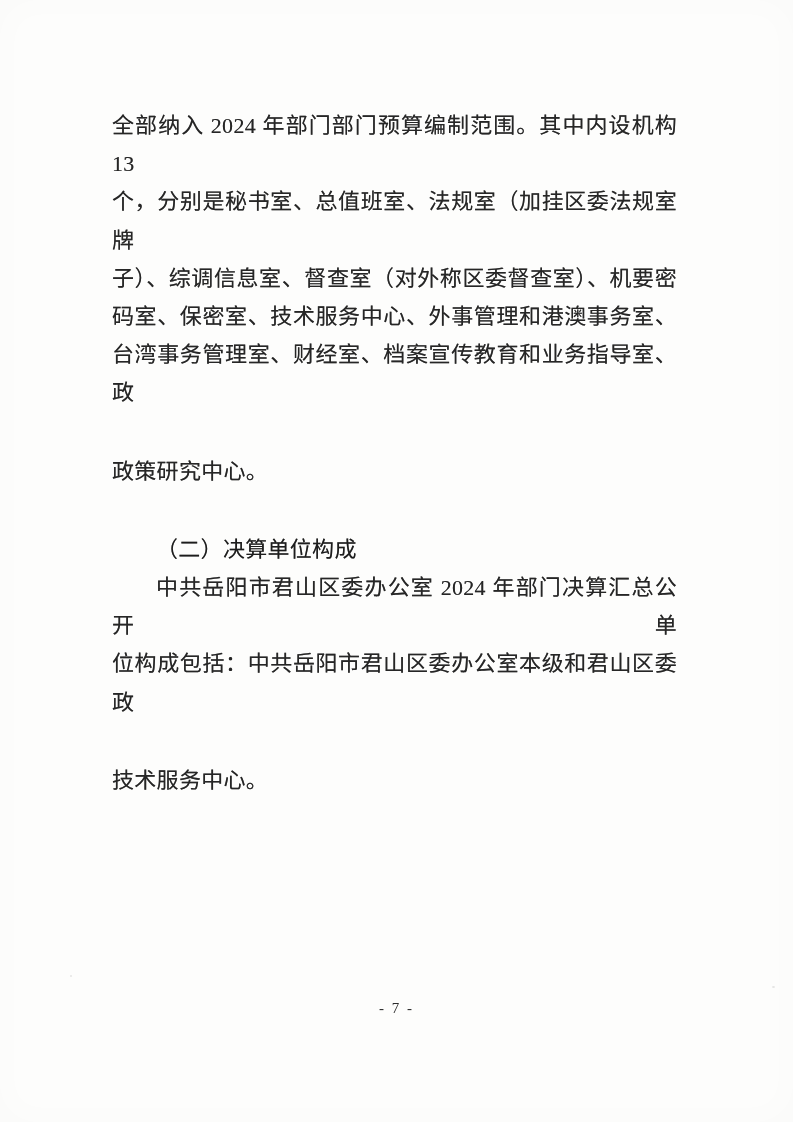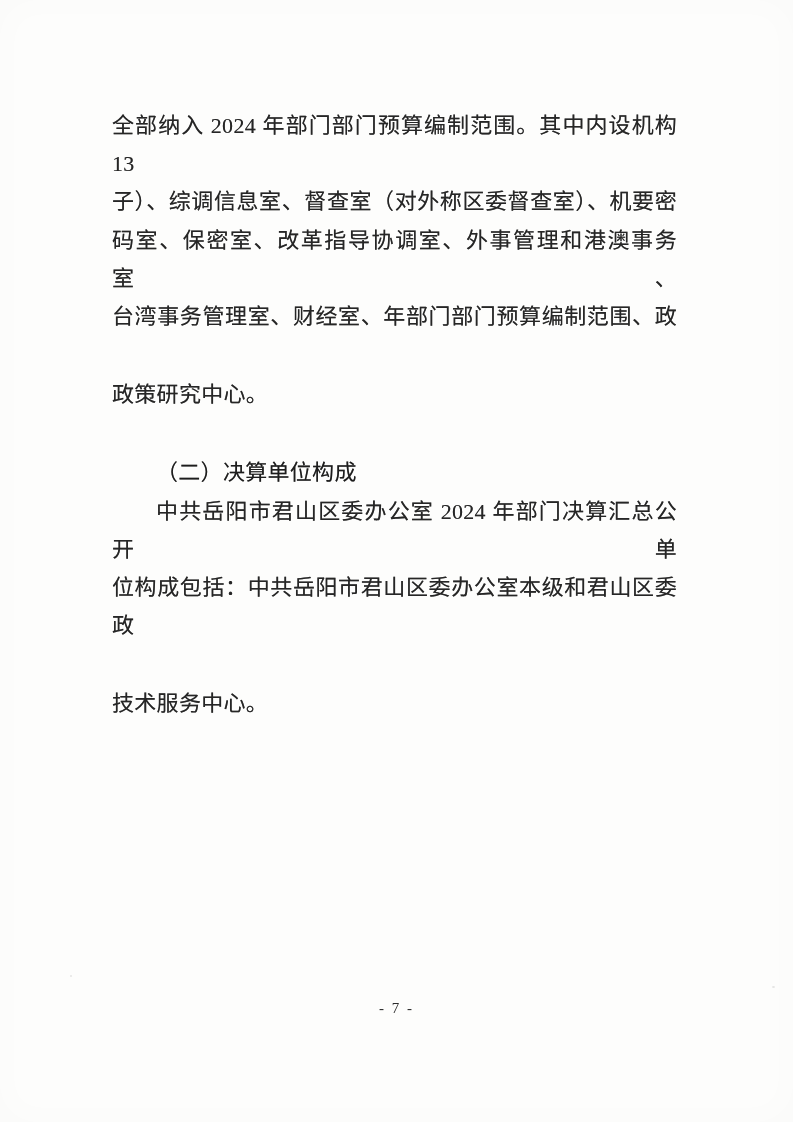--- a/index.html
+++ b/index.html
@@ -70,23 +70,24 @@
   .speck.s3 { left: 772px; top: 986px;  width: 3px; height: 2px; }
 </style>
 </head>
 <body>
 
 <div class="page">
 
   <div class="textblock">
 
     <div class="line">全部纳入 2024 年部门部门预算编制范围。其中内设机构 13</div>
+    <div class="line">个，分别是秘书室、总值班室、法规室（加挂区委法规室牌</div>
     <div class="line">子）、综调信息室、督查室（对外称区委督查室）、机要密</div>
-    <div class="line">码室、保密室、改革指导协调室、外事管理和港澳事务室、</div>
-    <div class="line">台湾事务管理室、财经室、年部门部门预算编制范围、政</div>
+    <div class="line">码室、保密室、技术服务中心、外事管理和港澳事务室、</div>
+    <div class="line">台湾事务管理室、财经室、档案宣传教育和业务指导室、政</div>
     <div class="line para-end">政策研究中心。</div>
 
     <div class="line heading indent-2 para-end">（二）决算单位构成</div>
 
     <div class="line indent-2">中共岳阳市君山区委办公室 2024 年部门决算汇总公开单</div>
     <div class="line">位构成包括：中共岳阳市君山区委办公室本级和君山区委政</div>
     <div class="line para-end">技术服务中心。</div>
   </div>
 
   <div class="footer">

